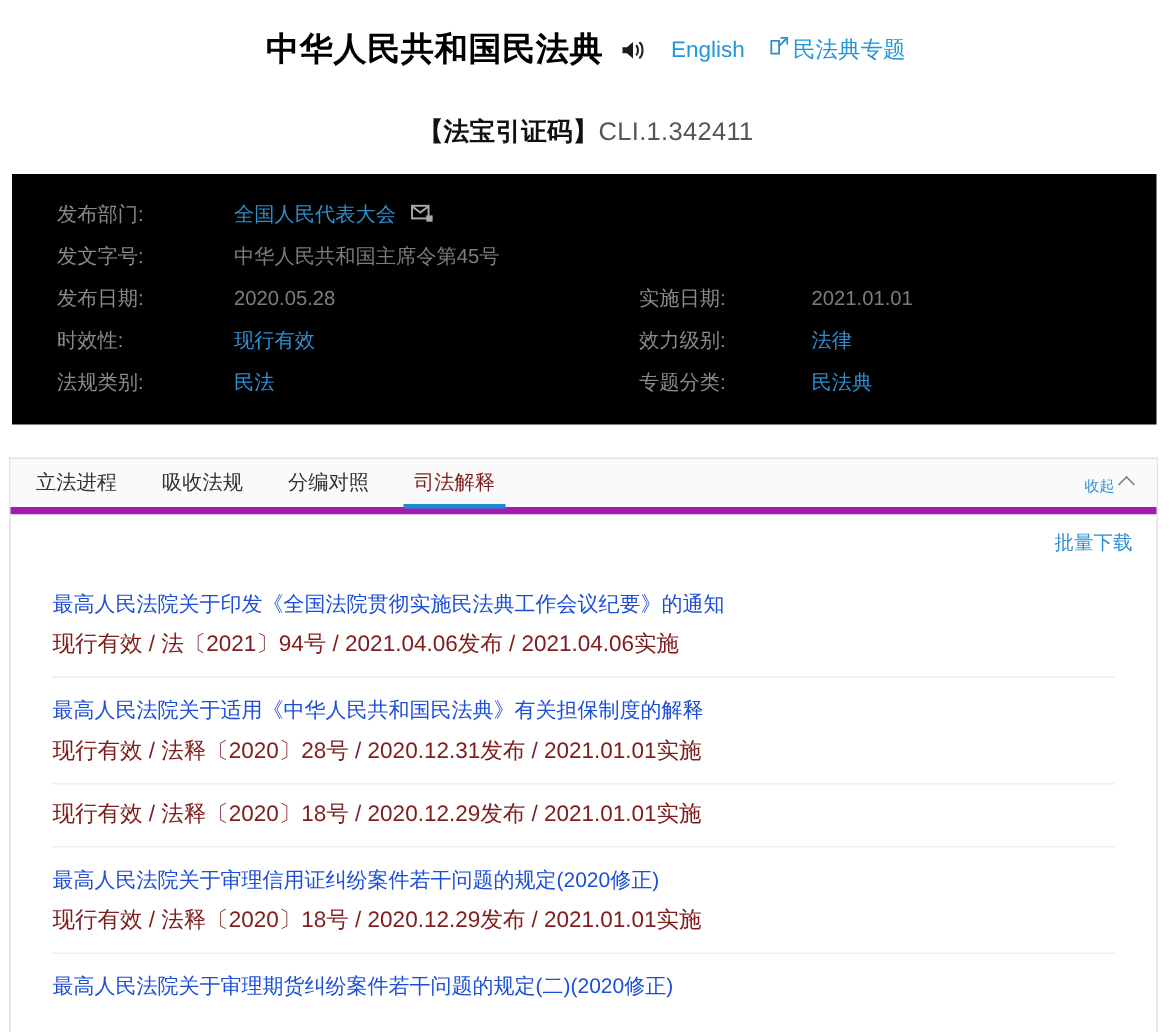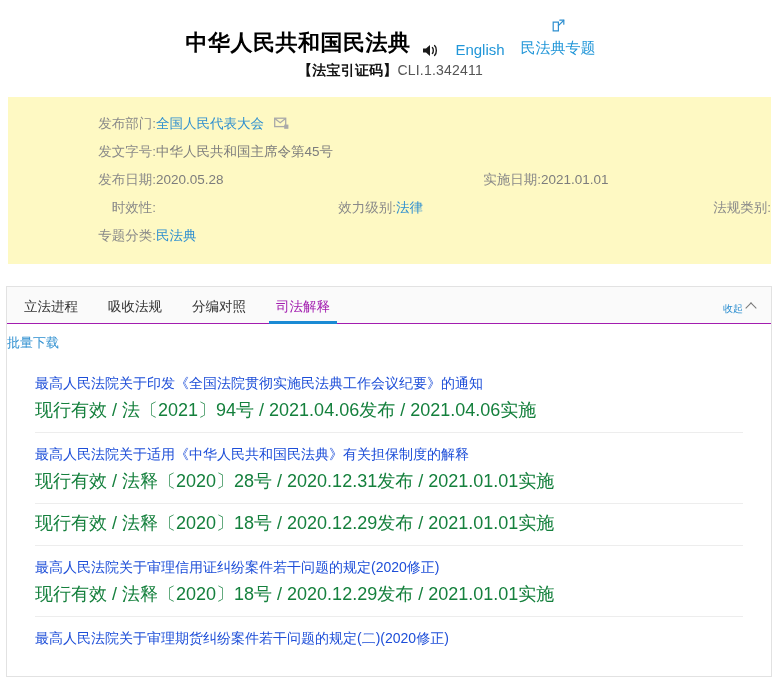--- a/index.html
+++ b/index.html
@@ -12,21 +12,21 @@
   }
   body { position: relative; }
 
   
   .doc-header {
     padding-top: 18px;
     text-align: center;
   }
   .title-row {
     display: flex;
-    align-items: flex-end;
+    align-items: center;
     justify-content: center;
     gap: 10px;
   }
   .doc-title {
     font-size: 22px;
     font-weight: bold;
     color: #000000;
     letter-spacing: 0.5px;
   }
   .speaker-icon {
@@ -41,38 +41,36 @@
     text-decoration: none;
     cursor: pointer;
     white-space: nowrap;
   }
   .header-link.english { margin-left: 6px; }
   .ext-link-wrap {
     display: inline-flex;
     align-items: center;
     gap: 3px;
     margin-left: 6px;
-    flex-direction: column;
   }
   .cli-line {
-    margin-top: 4px;
-    font-size: 14px;
+    margin-top: 28px;
+    font-size: 17px;
     color: #444444;
     letter-spacing: 0.2px;
   }
   .cli-line .cli-label { color: #111111; font-weight: bold; }
   .cli-line .cli-code { color: #555555; }
 
   
   .meta-panel {
     margin: 17px 10px 0 8px;
-    background: #fef9c3;
+    background: #000000;
     padding: 14px 0 16px 0;
     position: relative;
-    text-align: right;
   }
   .meta-grid {
     display: grid;
     grid-template-columns: 148px 240px 145px auto;
     row-gap: 3px;
     font-size: 13.5px;
     line-height: 25px;
   }
   .meta-label {
     color: #8a8a8a;
@@ -95,32 +93,32 @@
     border: 1px solid #e2e2e2;
     border-bottom: none;
     background: #fafafa;
   }
   .tab-bar {
     display: flex;
     align-items: flex-end;
     height: 37px;
     padding: 0 16px 0 14px;
     background: #fafafa;
-    border-bottom: 1px solid #a21caf;
+    border-bottom: 5px solid #a21caf;
   }
   .tab {
     font-size: 13.5px;
     color: #333333;
     padding: 0 3px 7px 3px;
     margin-right: 24px;
     cursor: pointer;
     position: relative;
     white-space: nowrap;
   }
-  .tab.active { color: #a21caf; }
+  .tab.active { color: #7f1d1d; }
   .tab.active::after {
     content: "";
     position: absolute;
     left: -4px; right: -4px; bottom: -1px;
     height: 3px;
     background: #1a8ad4;
   }
   .collapse-btn {
     margin-left: auto;
     font-size: 10px;
@@ -146,20 +144,21 @@
     margin: 0 9px 0 6px;
     border: 1px solid #e2e2e2;
     border-top: none;
     background: #ffffff;
     padding: 0 0 6px 0;
   }
   .batch-row {
     height: 38px;
     display: flex;
     align-items: center;
+    justify-content: flex-end;
     padding-right: 16px;
   }
   .batch-link {
     font-size: 13px;
     color: #2e8fd0;
     cursor: pointer;
     white-space: nowrap;
   }
   .result-list { padding: 0 28px 0 28px; }
   .result-item {
@@ -168,22 +167,22 @@
   }
   .result-item:last-child { border-bottom: none; }
   .result-title {
     font-size: 14px;
     color: #1d4ed8;
     line-height: 20px;
     cursor: pointer;
     margin-bottom: 9px;
   }
   .result-meta {
-    font-size: 18px;
-    color: #15803d;
+    font-size: 15px;
+    color: #7f1d1d;
     line-height: 17px;
     white-space: nowrap;
   }
 </style>
 </head>
 <body>
 
 <div class="doc-header">
   <div class="title-row">
     <span class="doc-title">中华人民共和国民法典</span>
@@ -232,24 +231,26 @@
     <div class="meta-value">中华人民共和国主席令第45号</div>
     <div class="meta-label"></div>
     <div class="meta-value"></div>
 
     <div class="meta-label">发布日期:</div>
     <div class="meta-value">2020.05.28</div>
     <div class="meta-label">实施日期:</div>
     <div class="meta-value">2021.01.01</div>
 
     <div class="meta-label">时效性:</div>
+    <div class="meta-value link">现行有效</div>
     <div class="meta-label">效力级别:</div>
     <div class="meta-value link">法律</div>
 
     <div class="meta-label">法规类别:</div>
+    <div class="meta-value link">民法</div>
     <div class="meta-label">专题分类:</div>
     <div class="meta-value link">民法典</div>
 
   </div>
 </div>
 
 <div class="tabs-card">
   <div class="tab-bar">
     <div class="tab">立法进程</div>
     <div class="tab">吸收法规</div>

